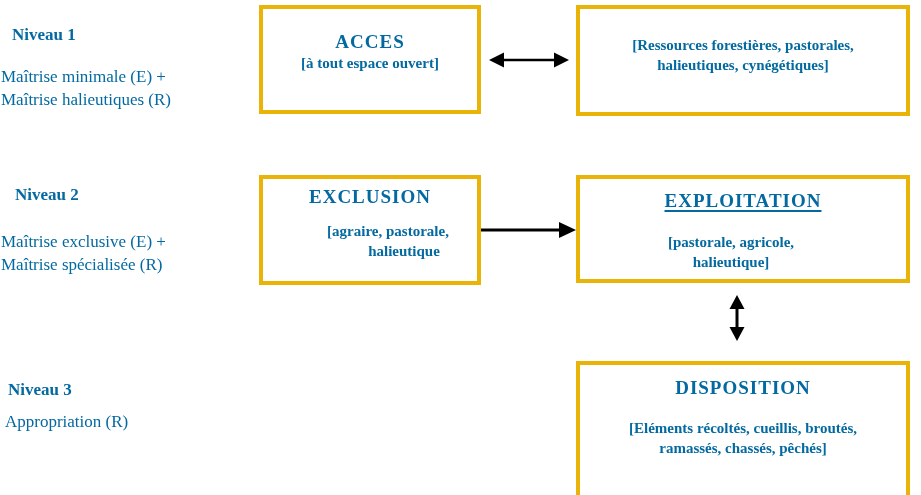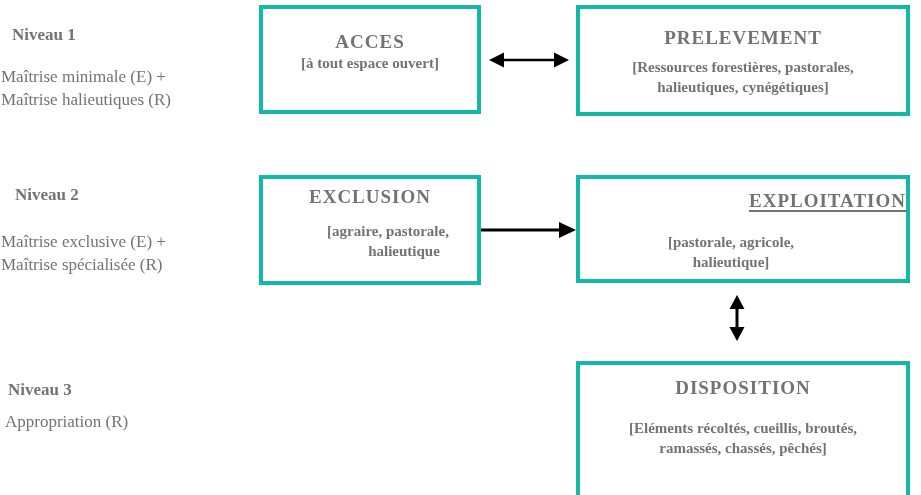--- a/index.html
+++ b/index.html
@@ -1,34 +1,34 @@
 <!DOCTYPE html>
 <html><head>
 <meta charset="utf-8">
 <style>
   html, body { margin:0; padding:0; background:#ffffff; }
   .canvas {
     position:relative; width:921px; height:495px; background:#ffffff;
     font-family:"Liberation Serif", "DejaVu Serif", serif;
-    color:#737373; overflow:hidden;
+    color:#0369a1; overflow:hidden;
   }
   .lvl-title {
     position:absolute; font-weight:bold; font-size:17px; white-space:nowrap;
   }
   .lvl-desc {
     position:absolute; font-weight:normal; font-size:17px; line-height:23px; white-space:nowrap;
   }
   .box {
-    position:absolute; box-sizing:border-box; border:4px solid #14b8a6;
+    position:absolute; box-sizing:border-box; border:4px solid #eab308;
     background:#ffffff; text-align:center;
   }
   .box-title {
     font-weight:bold; font-size:19px; line-height:22px; letter-spacing:1px; white-space:nowrap;
   }
-  .box-title.underlined { text-decoration:underline; text-decoration-thickness:2px; text-underline-offset:3px;text-align:right; }
+  .box-title.underlined { text-decoration:underline; text-decoration-thickness:2px; text-underline-offset:3px; }
   .box-sub {
     font-weight:bold; font-size:15px; line-height:20px; white-space:nowrap;
   }
   .arrow { position:absolute; }
   .indent-right { transform:translateX(16px); }
   .shift-left { transform:translateX(-12px); }
   
   .box-acces        { left:259px; top:5px;   width:222px; height:109px; padding-top:22px; }
   .box-prelevement  { left:576px; top:5px;   width:334px; height:111px; padding-top:18px; }
   .box-exclusion    { left:259px; top:175px; width:222px; height:110px; padding-top:7px; }
@@ -62,21 +62,20 @@
   </div>
 
   <div class="box box-acces">
     <div class="box-title">ACCES</div>
     <div class="box-sub">
       <div>[à tout espace ouvert]</div>
     </div>
   </div>
 
   <div class="box box-prelevement">
-    <div class="box-title">PRELEVEMENT</div>
     <div class="box-sub sub-prelevement">
       <div>[Ressources forestières, pastorales,</div>
       <div>halieutiques, cynégétiques]</div>
     </div>
   </div>
 
   <div class="box box-exclusion">
     <div class="box-title">EXCLUSION</div>
     <div class="box-sub sub-exclusion">
       <div>[agraire, pastorale,</div>

